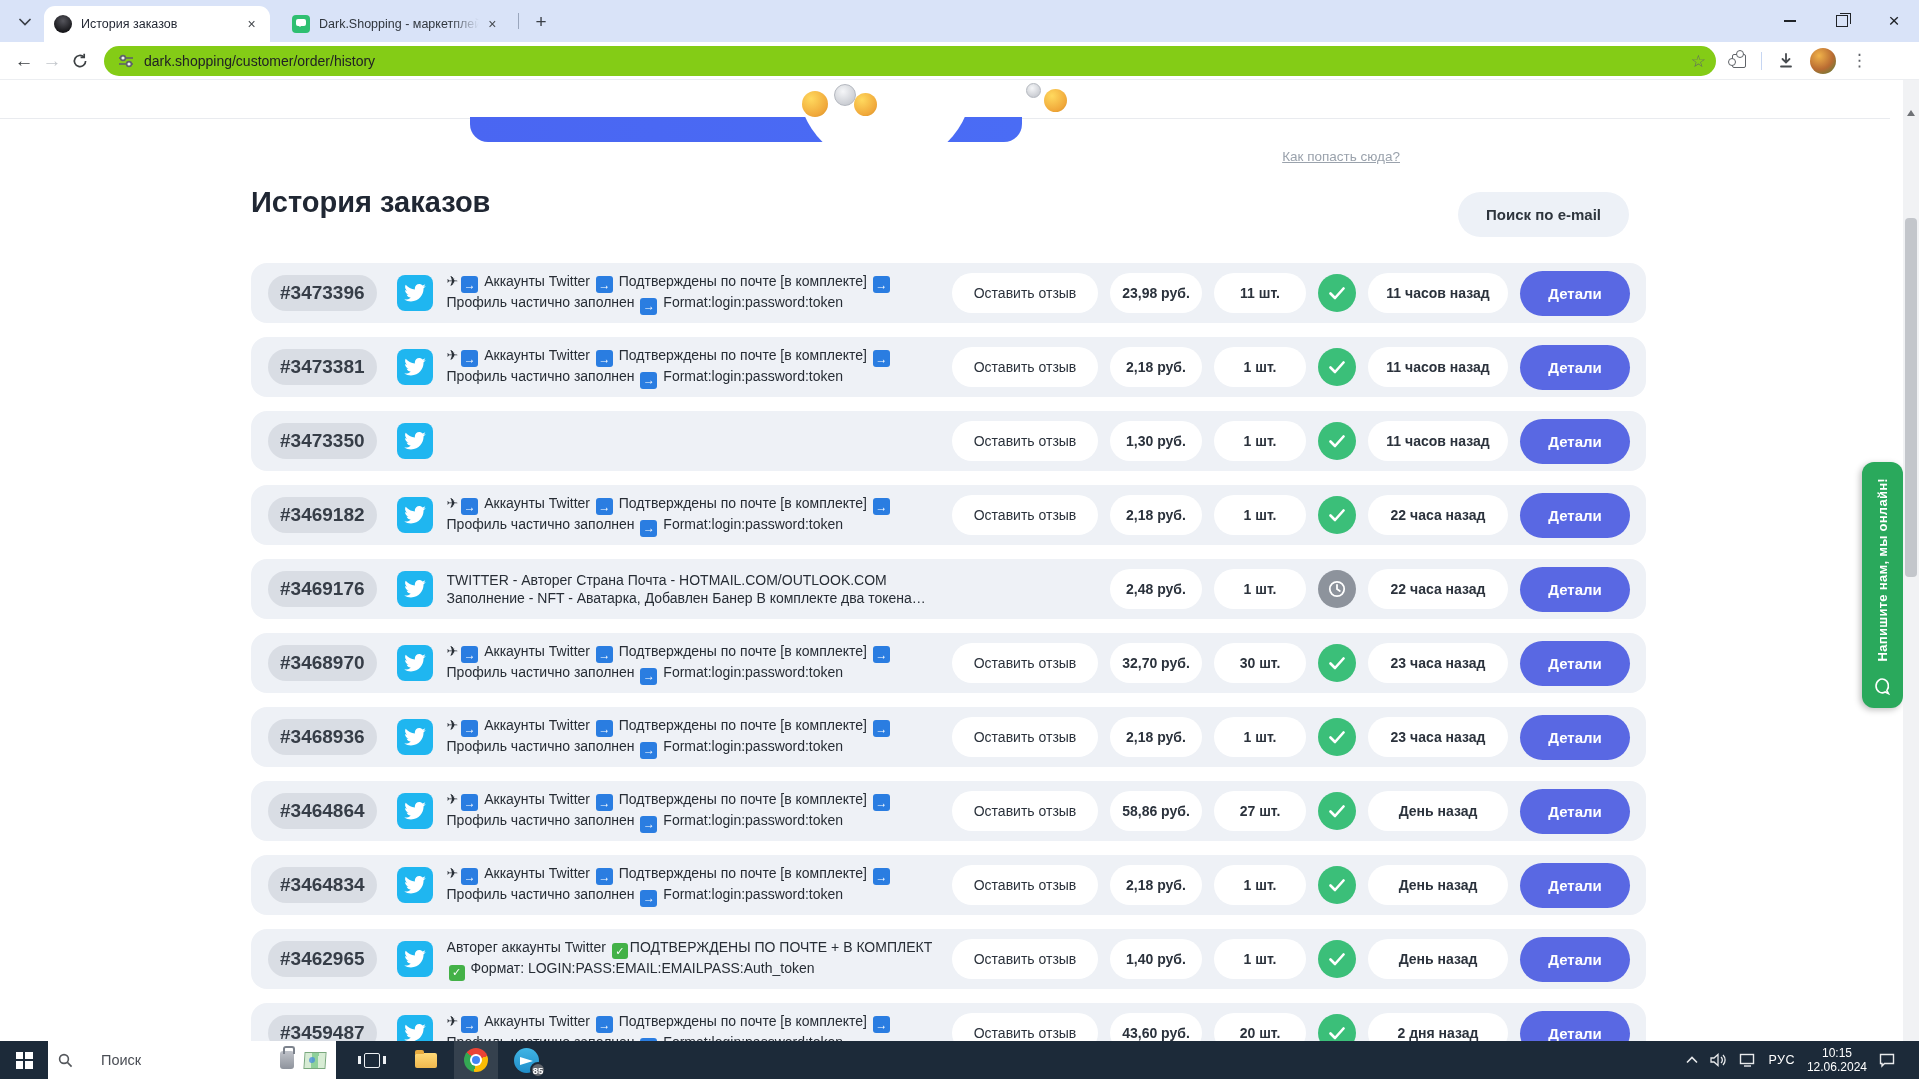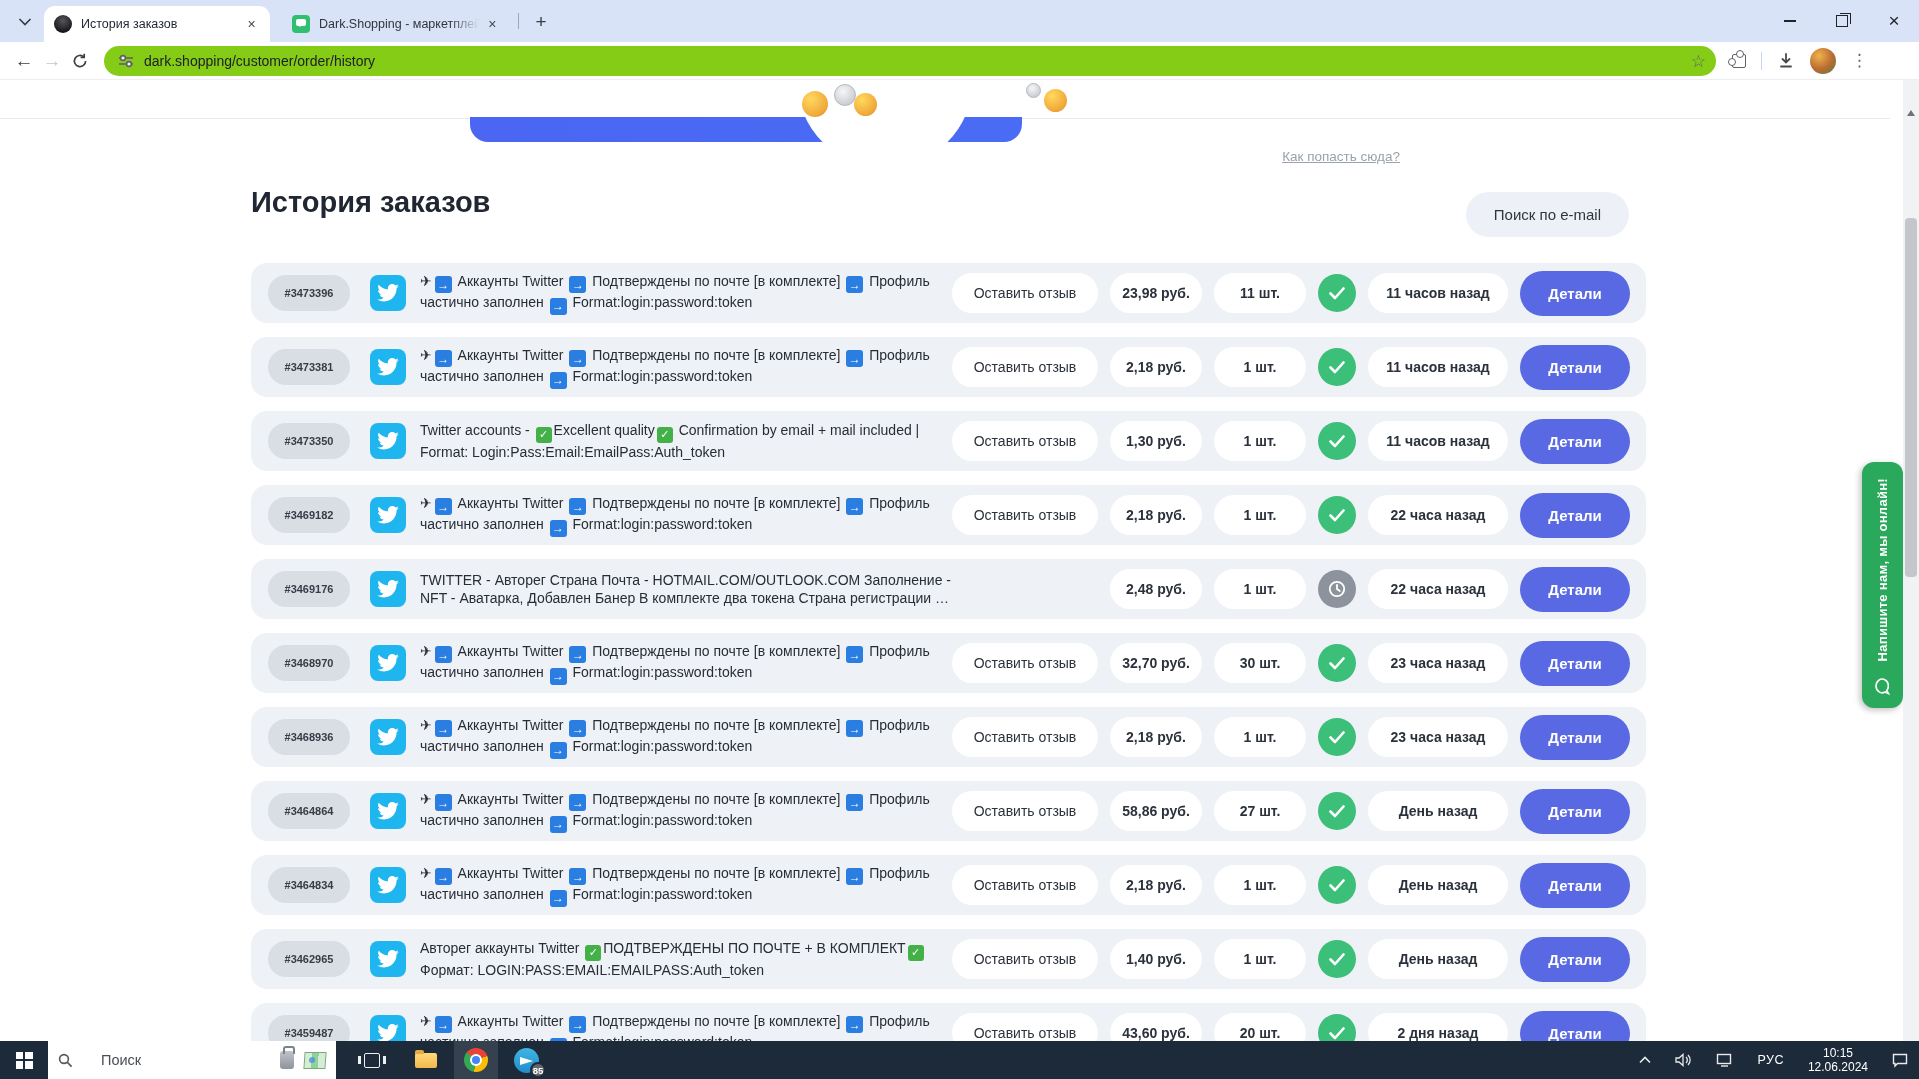--- a/index.html
+++ b/index.html
@@ -58,25 +58,25 @@
   .coin.silver { background:radial-gradient(circle at 40% 32%, #f5f6f8, #c7cad0 80%); border:1px solid #b4b8bf; }
   .coin1 { left:332px; top:11px; width:26px; height:26px; }
   .coin2 { left:364px; top:4px; width:22px; height:22px; }
   .coin3 { left:384px; top:13px; width:23px; height:23px; }
   .coin4 { left:556px; top:3px; width:15px; height:15px; }
   .coin5 { left:574px; top:9px; width:23px; height:23px; }
 
   .howto-link { position:absolute; top:69px; right:519px; font-size:13.5px; color:#9aa2ac; text-decoration:underline; cursor:pointer; }
   .page-title { position:absolute; left:251px; top:106px; font-size:29px; font-weight:700; color:#202733; }
   .header-actions { position:absolute; top:112px; right:290px; display:flex; gap:30px; }
-  .hdr-btn { height:45px; border-radius:23px; background:#edf1f7; border:none; padding:0 28px; font-family:inherit; font-size:15px; font-weight:400; color:#2e353d; cursor:pointer; }
+  .hdr-btn { height:45px; border-radius:23px; background:#edf1f7; border:none; padding:0 28px; font-family:inherit; font-size:15px; font-weight:700; color:#2e353d; cursor:pointer; }
 
   .orders { position:absolute; left:251px; top:183px; width:1395px; display:flex; flex-direction:column; gap:14px; }
   .order-row { height:60px; background:#eef1f6; border-radius:16px; display:flex; align-items:center; padding:0 16px 0 17px; flex:0 0 auto; }
-  .order-badge { min-width:82px; height:36px; border-radius:18px; background:#d9dde4; display:flex; align-items:center; justify-content:center; font-weight:700; font-size:11px; color:#363d47; padding:0 12px; flex:0 0 auto; }
+  .order-badge { min-width:82px; height:36px; border-radius:18px; background:#d9dde4; display:flex; align-items:center; justify-content:center; font-weight:700; font-size:19px; color:#363d47; padding:0 12px; flex:0 0 auto; }
   .tw-icon { width:36px; height:36px; border-radius:8px; background:#1fb6f0; margin-left:20px; flex:0 0 auto; display:flex; align-items:center; justify-content:center; }
   .desc { margin-left:14px; font-size:14px; line-height:18.5px; font-weight:500; color:#272d35; flex:1 1 auto; min-width:0; display:-webkit-box; -webkit-line-clamp:2; -webkit-box-orient:vertical; overflow:hidden; }
   .em-arrow { display:inline-flex; width:17px; height:17px; background:#2a7de1; border-radius:3px; color:#fff; font-size:12px; line-height:1; align-items:center; justify-content:center; vertical-align:-3px; margin:0 2px; }
   .em-check { display:inline-flex; width:16px; height:16px; background:#43b147; border-radius:3px; color:#fff; font-size:11px; line-height:1; align-items:center; justify-content:center; vertical-align:-3px; margin:0 2px; }
   .em-plane { margin-right:1px; }
   .cluster { margin-left:auto; display:flex; align-items:center; gap:12px; flex:0 0 auto; }
   .cell { display:flex; align-items:center; justify-content:center; }
   .cell-review { width:146px; } .cell-price { width:92px; } .cell-qty { width:92px; }
   .cell-status { width:38px; } .cell-time { width:140px; } .cell-details { width:110px; }
   .pill { width:100%; height:40px; background:#fff; border-radius:20px; display:flex; align-items:center; justify-content:center; font-size:14px; font-weight:600; color:#2b323c; border:none; font-family:inherit; }
@@ -115,21 +115,21 @@
   .taskview::before { left:-7px; } .taskview::after { right:-7px; }
   .folder { position:relative; width:22px; height:15px; background:linear-gradient(#ffd977,#f0b84e); border-radius:2px; }
   .folder::before { content:""; position:absolute; top:-3px; left:0; width:9px; height:4px; background:#e8ab3f; border-radius:2px 2px 0 0; }
   .tb-btn.active { background:#35414e; }
   .chrome-logo { position:relative; width:24px; height:24px; border-radius:50%; background:conic-gradient(from -50deg, #ea4335 0 33.3%, #fbbc05 33.3% 66.6%, #34a853 66.6% 100%); }
   .chrome-logo::before { content:""; position:absolute; left:6px; top:6px; width:12px; height:12px; border-radius:50%; background:#fff; }
   .chrome-logo::after { content:""; position:absolute; left:8px; top:8px; width:8px; height:8px; border-radius:50%; background:#4285f4; }
   .tg-logo { position:relative; width:25px; height:25px; border-radius:50%; background:linear-gradient(#41b5e5,#1f8dc9); }
   .tg-logo::before { content:""; position:absolute; left:6px; top:9px; width:0; height:0; border-style:solid; border-width:4px 0 4px 13px; border-color:transparent transparent transparent #fff; }
   .tg-badge { position:absolute; right:2px; bottom:1px; min-width:16px; height:16px; border-radius:8px; background:#63676e; color:#fff; font-size:9.5px; font-weight:700; display:flex; align-items:center; justify-content:center; border:2px solid #1c2a39; }
-  .tray { margin-left:auto; display:flex; align-items:center; gap:24px; padding-right:11px; }
+  .tray { margin-left:auto; display:flex; align-items:center; gap:12px; padding-right:24px; }
   .tray-ico { display:flex; align-items:center; justify-content:center; cursor:pointer; }
   .tray-lang { color:#fff; font-size:12.5px; letter-spacing:.5px; cursor:pointer; }
   .tray-clock { color:#fff; font-size:12px; line-height:14px; text-align:center; cursor:pointer; }
 </style>
 </head>
 <body>
 
 <div class="screen">
 
   <div class="titlebar">
@@ -278,21 +278,20 @@
     </div>
   </div>
 
   <div class="order-row">
     <div class="order-badge">#3473350</div>
     <div class="tw-icon">
       <svg width="22" height="18" viewBox="0 0 24 20">
               <path d="M24 2.3c-.9.4-1.8.7-2.8.8 1-.6 1.8-1.6 2.2-2.7-1 .6-2 1-3.1 1.2C19.4.6 18.1 0 16.7 0c-2.7 0-4.9 2.2-4.9 4.9 0 .4 0 .8.1 1.1C7.8 5.8 4.1 3.8 1.7.8 1.2 1.6 1 2.4 1 3.3c0 1.7.9 3.2 2.2 4.1-.8 0-1.6-.2-2.2-.6v.1c0 2.4 1.7 4.4 3.9 4.8-.4.1-.8.2-1.3.2-.3 0-.6 0-.9-.1.6 2 2.4 3.4 4.6 3.4-1.7 1.3-3.8 2.1-6.1 2.1-.4 0-.8 0-1.2-.1 2.2 1.4 4.8 2.2 7.5 2.2 9.1 0 14-7.5 14-14v-.6c1-.7 1.8-1.6 2.5-2.5z" fill="#fff"></path>
             </svg>
     </div>
-    <div class="desc">Twitter accounts - <span class="em-check">✓</span>Excellent quality<span class="em-check">✓</span> Confirmation by email + mail included | Format: Login:Pass:Email:EmailPass:Auth_token</div>
     <div class="cluster">
       <div class="cell cell-review">
               <button class="pill review">Оставить отзыв</button>
             </div>
       <div class="cell cell-price">
               <span class="pill">1,30 руб.</span>
             </div>
       <div class="cell cell-qty">
               <span class="pill">1 шт.</span>
             </div>

